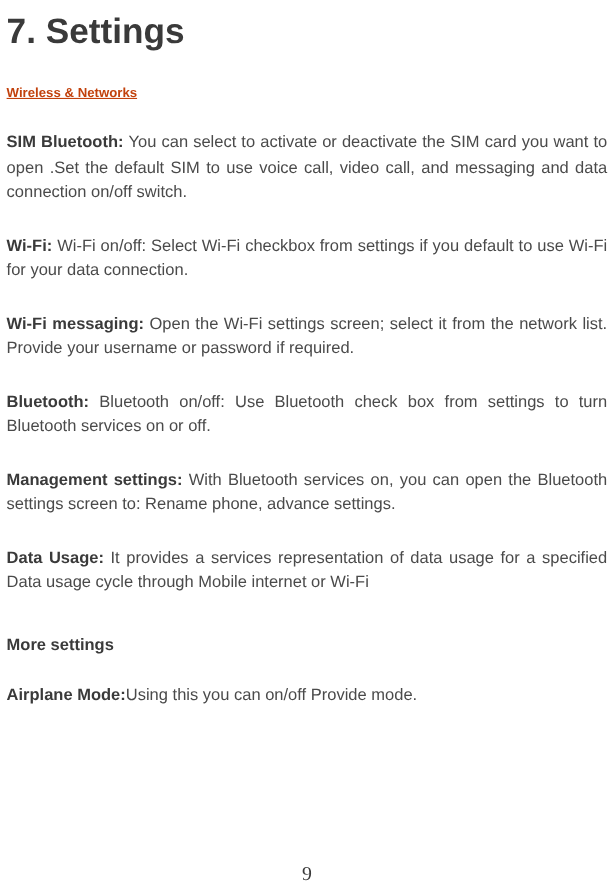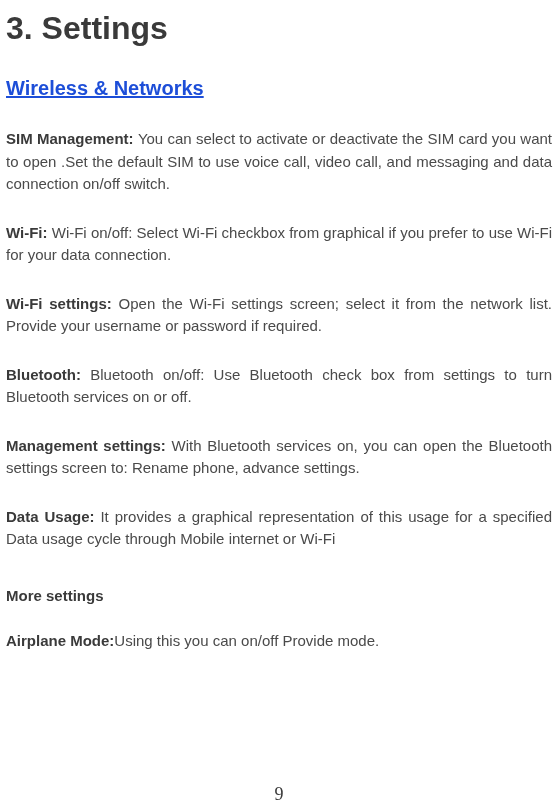--- a/index.html
+++ b/index.html
@@ -16,24 +16,24 @@
       padding: 10px 6px 0 6px;
       position: relative;
     }
     .heading {
       font-size: 32px;
       font-weight: bold;
       color: #3a3a3a;
       margin-bottom: 30px;
     }
     .subheading {
-      font-size: 20px;
+      font-size: 12px;
       font-weight: bold;
       text-decoration: underline;
-      color: #1d4ed8;
+      color: #c2410c;
       margin-bottom: 28px;
     }
     .para {
       font-size: 15px;
       line-height: 1.5;
       color: #4a4a4a;
       text-align: justify;
       margin-bottom: 26px;
     }
     .para .bold {
@@ -53,46 +53,46 @@
       left: 50%;
       transform: translateX(-50%);
       font-family: "Times New Roman", serif;
       font-size: 18px;
       color: #3a3a3a;
     }
   </style>
 </head>
 <body>
 
-<div class="heading">3. Settings</div>
+<div class="heading">7. Settings</div>
 
 <div class="subheading">Wireless &amp; Networks</div>
 
 <p class="para">
-  <span class="bold">SIM Management: </span><span>You can select to activate or deactivate the SIM card you want to open .Set the default SIM to use voice call, video call, and messaging and data connection on/off switch.</span>
+  <span class="bold">SIM Bluetooth: </span><span>You can select to activate or deactivate the SIM card you want to open .Set the default SIM to use voice call, video call, and messaging and data connection on/off switch.</span>
 </p>
 
 <p class="para">
-  <span class="bold">Wi-Fi: </span><span>Wi-Fi on/off: Select Wi-Fi checkbox from graphical if you prefer to use Wi-Fi for your data connection.</span>
+  <span class="bold">Wi-Fi: </span><span>Wi-Fi on/off: Select Wi-Fi checkbox from settings if you default to use Wi-Fi for your data connection.</span>
 </p>
 
 <p class="para">
-  <span class="bold">Wi-Fi settings: </span><span>Open the Wi-Fi settings screen; select it from the network list. Provide your username or password if required.</span>
+  <span class="bold">Wi-Fi messaging: </span><span>Open the Wi-Fi settings screen; select it from the network list. Provide your username or password if required.</span>
 </p>
 
 <p class="para">
   <span class="bold">Bluetooth: </span><span>Bluetooth on/off: Use Bluetooth check box from settings to turn Bluetooth services on or off.</span>
 </p>
 
 <p class="para">
   <span class="bold">Management settings: </span><span>With Bluetooth services on, you can open the Bluetooth settings screen to: Rename phone, advance settings.</span>
 </p>
 
 <p class="para">
-  <span class="bold">Data Usage: </span><span>It provides a graphical representation of this usage for a specified Data usage cycle through Mobile internet or Wi-Fi</span>
+  <span class="bold">Data Usage: </span><span>It provides a services representation of data usage for a specified Data usage cycle through Mobile internet or Wi-Fi</span>
 </p>
 
 <div class="subheading2">More settings</div>
 
 <p class="para">
   <span class="bold">Airplane Mode:</span><span>Using this you can on/off Provide mode.</span>
 </p>
 
 <div class="page-num">9</div>
 

